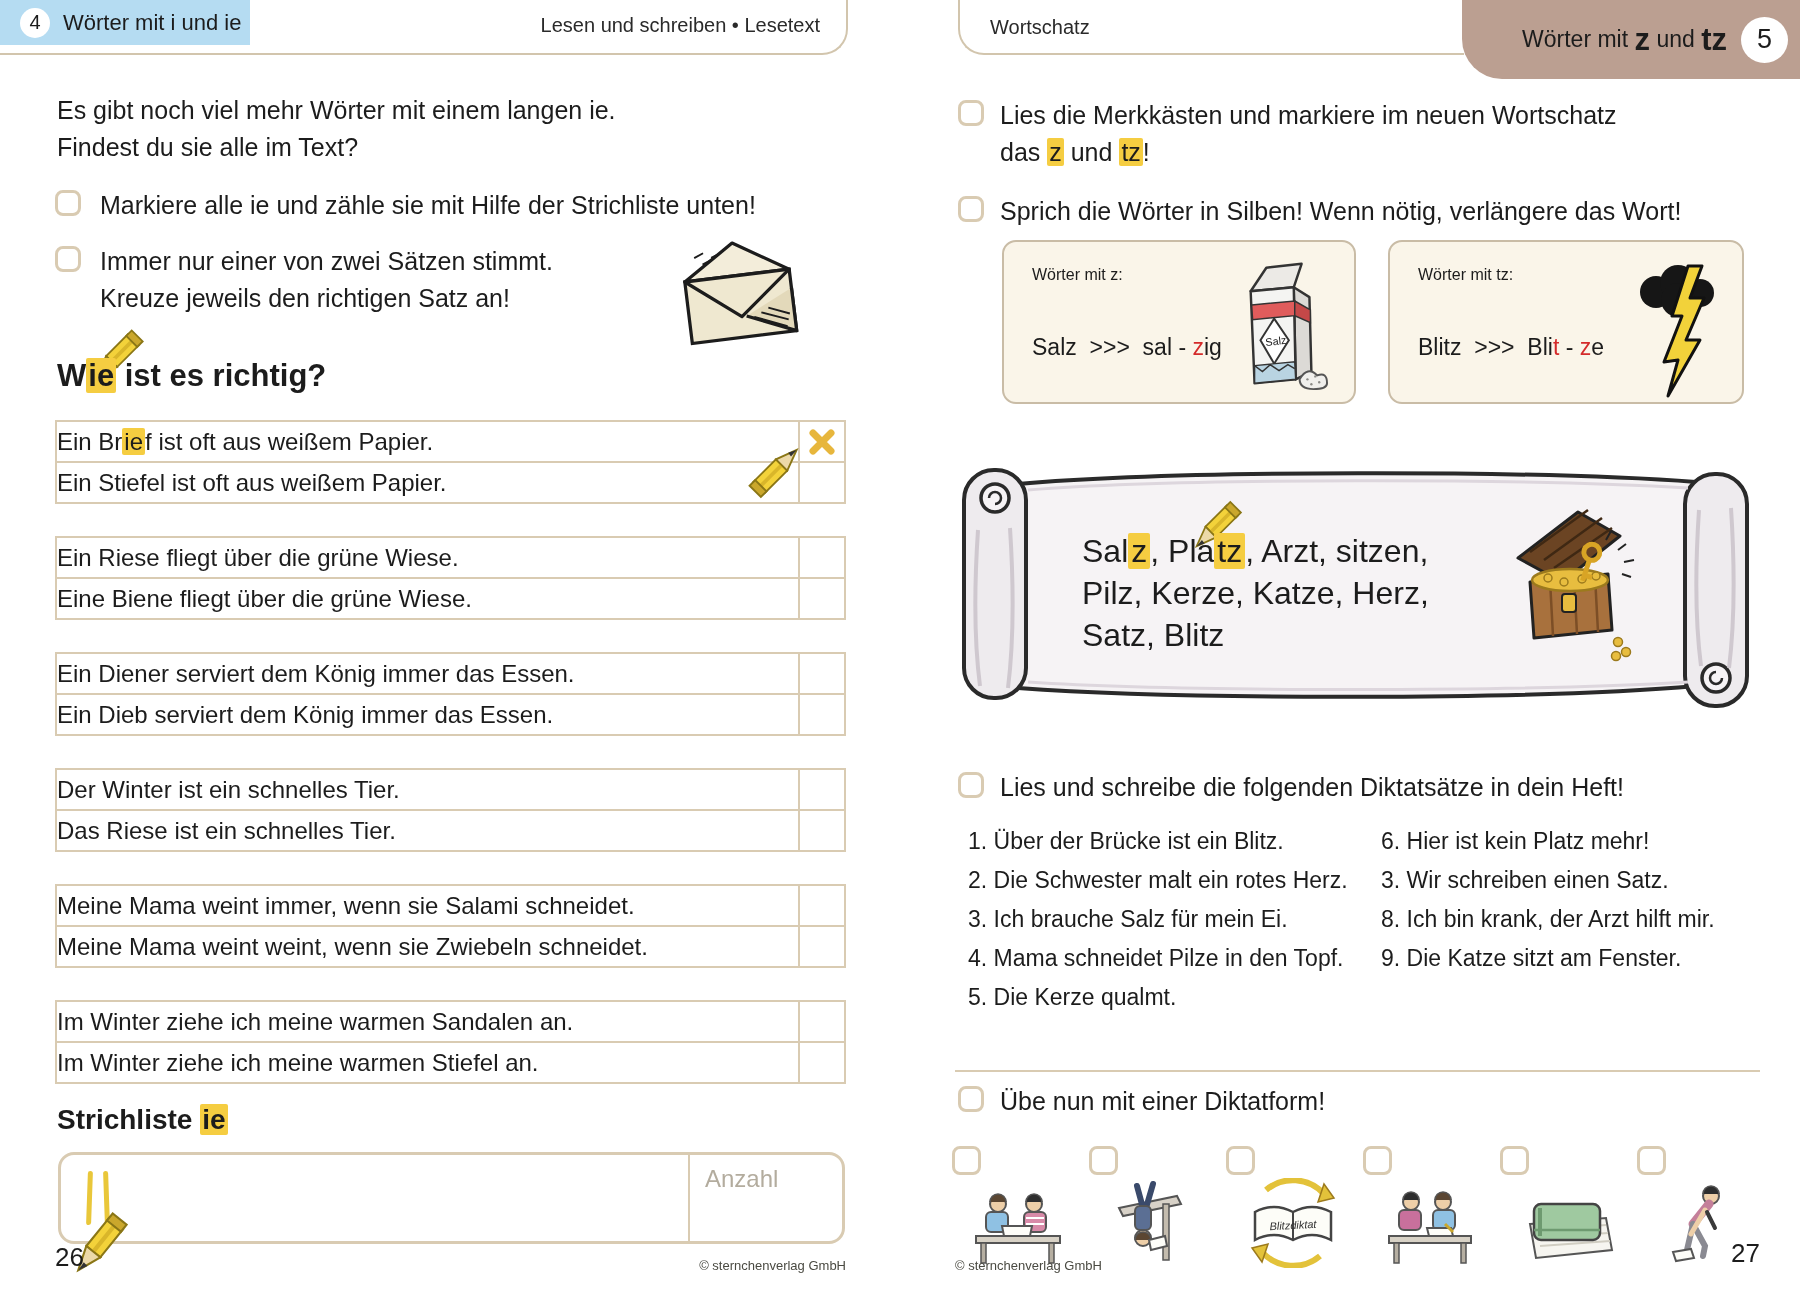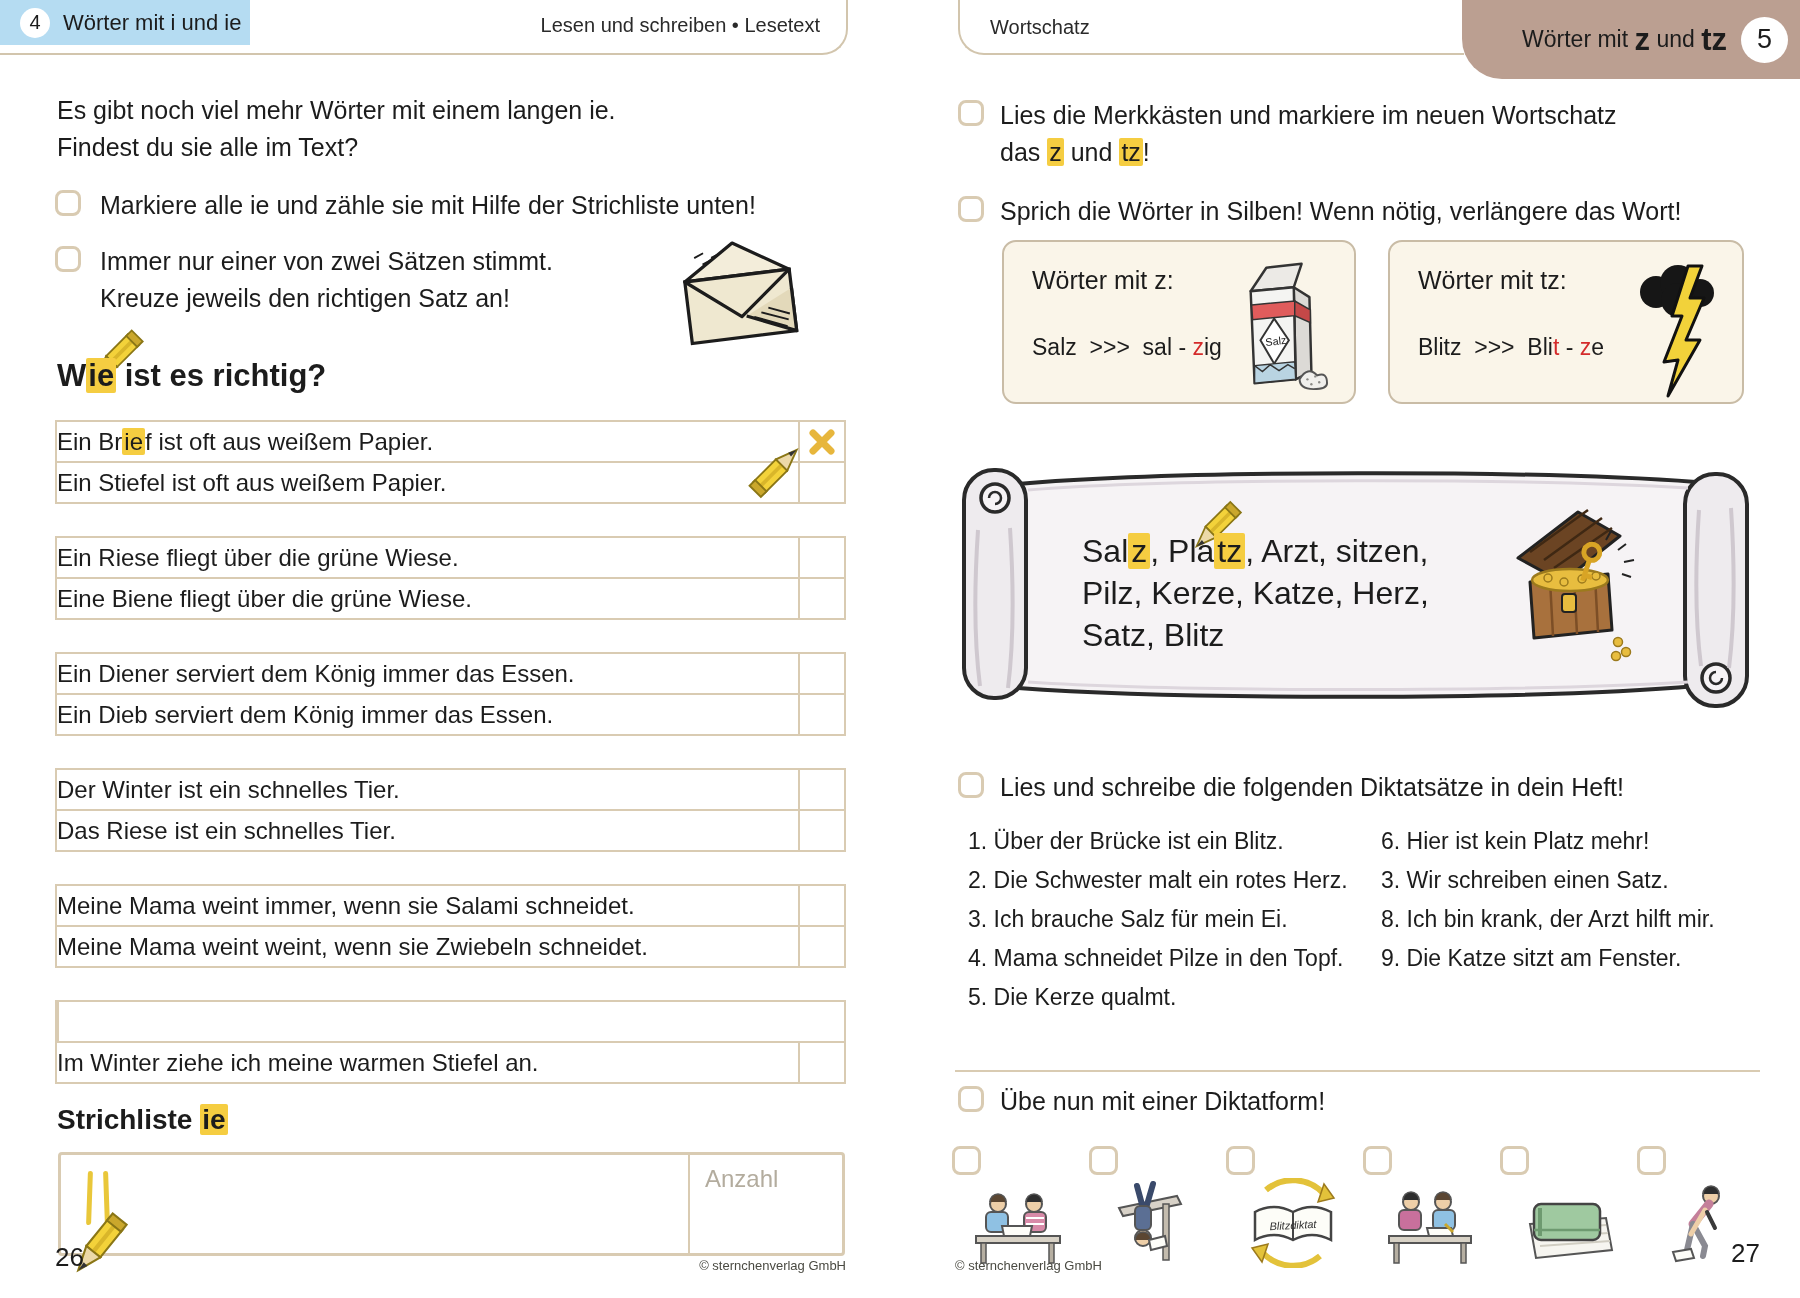--- a/index.html
+++ b/index.html
@@ -40,28 +40,28 @@
   
   #pairs{left:55px;top:420px;width:791px;}
   .pair{border:2px solid #d9cbb2;margin-bottom:32px;background:#fff;}
   .prow{display:flex;height:39px;align-items:center;}
   .prow.second{border-top:2px solid #d9cbb2;}
   .ptext{flex:1;font-size:24px;white-space:nowrap;}
   .pcheck{width:44px;align-self:stretch;border-left:2px solid #d9cbb2;display:flex;
           align-items:center;justify-content:center;position:relative;}
 
   
-  .tally-box{left:58px;top:1152px;width:787px;height:104px;border:3px solid #d9cbb2;border-radius:4px;box-sizing:border-box;}
+  .tally-box{left:58px;top:1152px;width:787px;height:92px;border:3px solid #d9cbb2;border-radius:16px;box-sizing:border-box;}
   .tally-div{position:absolute;left:627px;top:0;bottom:0;width:2px;background:#d9cbb2;}
   .anzahl{position:absolute;left:644px;top:10px;font-size:24px;color:#b3ac9e;}
   .tally-stroke{position:absolute;top:16px;width:5px;height:54px;background:#e9c73a;border-radius:3px;}
 
   
   .merkbox{background:#faf5e9;border:2px solid #c9bca6;border-radius:14px;box-sizing:border-box;}
-  .mb-title{position:absolute;left:28px;top:24px;font-size:25px;}
+  .mb-title{position:absolute;left:28px;top:24px;font-size:16px;}
   .mb-line{position:absolute;left:28px;top:92px;font-size:23px;white-space:pre;}
 
   
   .scrolltext{font-size:32px;line-height:42px;white-space:nowrap;}
   .scrolltext .hl{padding:0 3px;}
 
   
   .dict{font-size:23px;line-height:39px;white-space:nowrap;}
 
   .rule{left:955px;top:1070px;width:805px;border-top:2px solid #d9cbb2;}
@@ -174,20 +174,21 @@
           <div class="ptext"><span class="">Meine Mama weint immer, wenn sie Salami schneidet.</span></div>
           <div class="pcheck"></div>
         </div>
         <div class="prow second">
           <div class="ptext"><span class="">Meine Mama weint weint, wenn sie Zwiebeln schneidet.</span></div>
           <div class="pcheck"></div>
         </div>
       </div>
       <div class="pair">
         <div class="prow">
+          <div class="ptext"><span class="">Im Winter ziehe ich meine warmen Sandalen an.</span></div>
           <div class="pcheck"></div>
         </div>
         <div class="prow second">
           <div class="ptext"><span class="">Im Winter ziehe ich meine warmen Stiefel an.</span></div>
           <div class="pcheck"></div>
         </div>
       </div>
     </div>
 
   <div class="abs" style="left:742px;top:444px;transform:rotate(180deg);">

